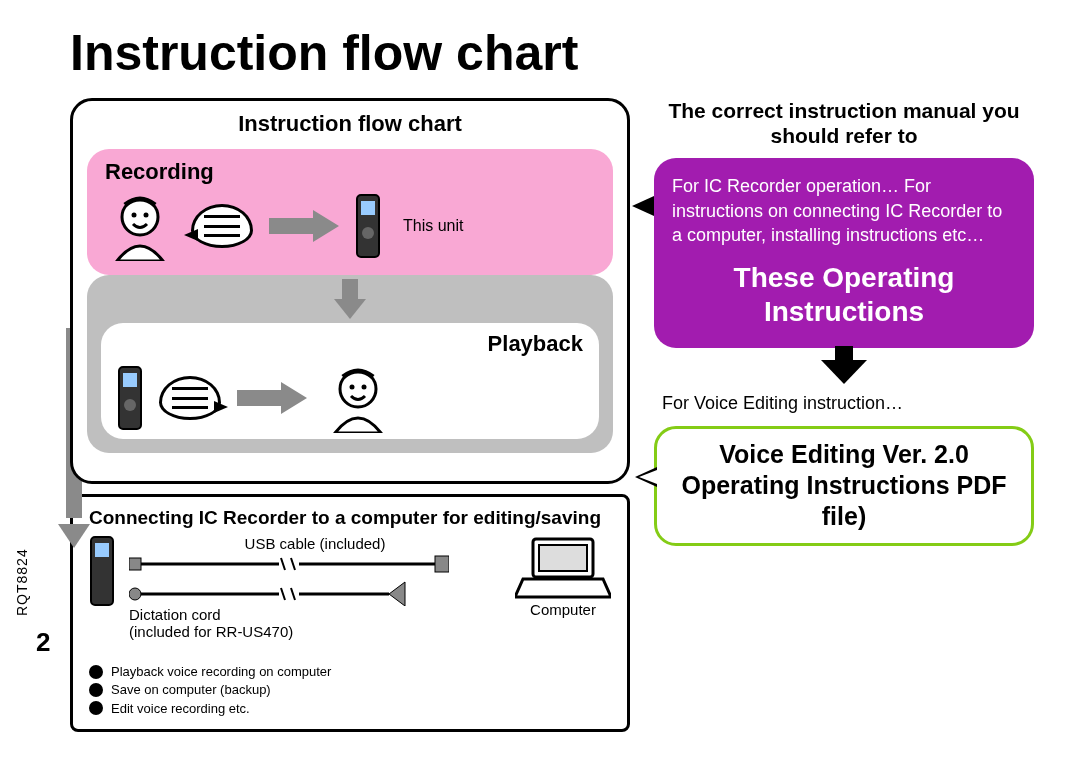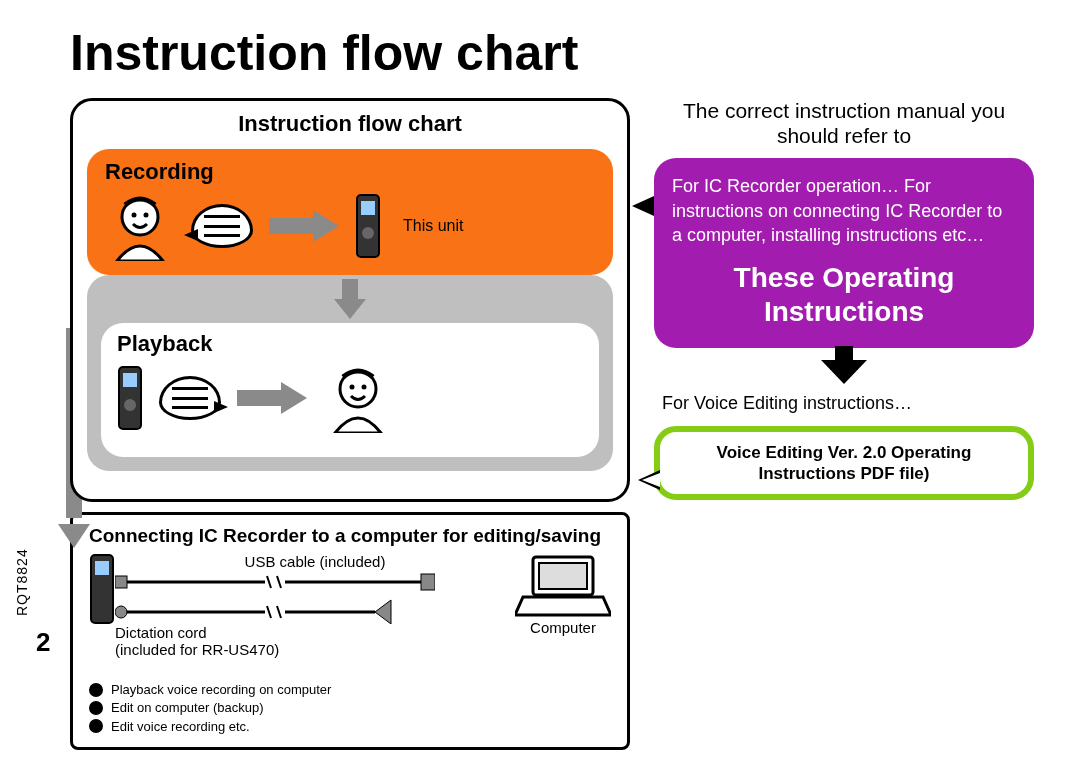--- a/index.html
+++ b/index.html
@@ -6,21 +6,21 @@
   html, body { width: 1080px; height: 766px; font-family: Arial, Helvetica, sans-serif; background: #fff; color: #000; }
   .page { position: relative; width: 1080px; height: 676px; padding: 24px 40px 10px 70px; }
   .title { font-size: 50px; font-weight: bold; margin-bottom: 16px; }
   .cols { display: flex; gap: 24px; align-items: flex-start; }
   .left { width: 560px; position: relative; }
   .right { width: 380px; }
 
   .roundbox { border: 3px solid #000; border-radius: 22px; background: #fff; }
   .ifc-head { text-align: center; font-weight: bold; font-size: 22px; padding: 10px 0 12px; }
 
-  .stepbox { background: #f97316; border-radius: 22px; padding: 10px 6px 14px 18px; margin: 0 14px; position: relative; }
+  .stepbox { background: #f9a8d4; border-radius: 22px; padding: 10px 6px 14px 18px; margin: 0 14px; position: relative; }
   .step-title { font-weight: bold; font-size: 22px; margin-bottom: 6px; }
   .step-row { display: flex; align-items: center; gap: 16px; }
   .person, .recorder, .speech, .arrow, .laptop { flex: 0 0 auto; }
 
   .arrow-right { width: 70px; height: 28px; position: relative; }
   .arrow-right::before { content: ""; position: absolute; left: 0; top: 6px; width: 44px; height: 16px; background: #8a8a8a; }
   .arrow-right::after { content: ""; position: absolute; right: 0; top: -2px; border-left: 26px solid #8a8a8a; border-top: 16px solid transparent; border-bottom: 16px solid transparent; }
 
   .arrow-down { width: 28px; height: 40px; position: relative; margin: 4px auto; }
   .arrow-down::before { content: ""; position: absolute; top: 0; left: 6px; width: 16px; height: 20px; background: #8a8a8a; }
@@ -28,43 +28,43 @@
 
   .speech { width: 62px; height: 44px; border: 3px solid #000; border-radius: 50% 50% 50% 50% / 60% 60% 40% 40%; position: relative; background: #fff; }
   .speech::after { content: ""; position: absolute; left: -10px; top: 22px; width: 0; height: 0; border-right: 14px solid #000; border-top: 6px solid transparent; border-bottom: 6px solid transparent; }
   .speech.rev::after { left: auto; right: -10px; border-right: none; border-left: 14px solid #000; }
   .speech .lines { position: absolute; inset: 8px 10px; display: flex; flex-direction: column; justify-content: space-between; }
   .speech .lines span { height: 3px; background: #000; }
 
   .side-note { font-size: 16px; margin-left: 6px; }
 
   .playback-wrap { background: #bfbfbf; border-radius: 22px; margin: 0 14px 14px; padding: 0 14px 14px; display: flex; flex-direction: column; align-items: center; }
-  .playback-inner { background: #fff; border-radius: 22px; width: 100%; padding: 8px 16px 24px; }
+  .playback-inner { background: #fff; border-radius: 22px; width: 100%; padding: 8px 16px 6px; text-align: right; }
 
   .left-flowarrow { position: absolute; left: -10px; top: 230px; width: 28px; height: 220px; }
   .left-flowarrow::before { content: ""; position: absolute; top: 0; left: 6px; width: 16px; height: 190px; background: #8a8a8a; }
   .left-flowarrow::after { content: ""; position: absolute; bottom: 0; leftITU: -2px; left: -2px; border-top: 24px solid #8a8a8a; border-left: 16px solid transparent; border-right: 16px solid transparent; }
 
   .connectbox { border: 3px solid #000; border-radius: 8px; padding: 10px 16px 12px; margin-top: 10px; }
   .connect-title { font-weight: bold; font-size: 19px; margin-bottom: 6px; }
-  .conn-row { display: flex; align-items: flex-start; margin-bottom: 6px; }
+  .conn-row { display: flex; align-items: flex-start; gap: 14px; margin-bottom: 6px; }
   .conn-labels { font-size: 15px; }
   .bullets { list-style: none; font-size: 13px; line-height: 1.35; margin-top: 22px; }
   .bullets li::before { content: ""; display: inline-block; width: 10px; height: 10px; border: 2px solid #000; border-radius: 50%; background: #000; margin-right: 8px; vertical-align: middle; }
   .bullets li span { vertical-align: middle; }
 
-  .right .intro { font-weight: normal; font-size: 21px; text-align: center; line-height: 1.2; margin-bottom: 10px; }
+  .right .intro { font-weight: bold; font-size: 21px; text-align: center; line-height: 1.2; margin-bottom: 10px; }
   .blackbox { background: #a21caf; color: #fff; border-radius: 22px; padding: 16px 18px 20px; position: relative; }
   .blackbox p { font-size: 18px; line-height: 1.35; }
   .blackbox h3 { font-size: 28px; font-weight: bold; text-align: center; margin-top: 14px; line-height: 1.2; }
   .black-arrow-down { width: 46px; height: 38px; margin: -2px auto 8px; position: relative; }
   .black-arrow-down::before { content: ""; position: absolute; top: 0; left: 14px; width: 18px; height: 14px; background: #000; }
   .black-arrow-down::after { content: ""; position: absolute; bottom: 0; left: 0; border-top: 24px solid #000; border-left: 23px solid transparent; border-right: 23px solid transparent; }
   .ve-text { font-size: 18px; line-height: 1.3; margin: 2px 8px 10px; }
-  .ve-box { border: 6px solid #84cc16; border-radius: 22px; padding: 10px 12px; text-align: center; font-weight: bold; font-size: 17px; line-height: 1.25; position: relative; }
+  .ve-box { border: 3px solid #84cc16; border-radius: 22px; padding: 10px 12px; text-align: center; font-weight: bold; font-size: 25px; line-height: 1.25; position: relative; }
   .callout-left { position: absolute; left: -22px; top: 38px; width: 0; height: 0; border-right: 22px solid #000; border-top: 10px solid transparent; border-bottom: 10px solid transparent; }
   .callout-left::after { content: ""; position: absolute; left: 4px; top: -7px; border-right: 18px solid #fff; border-top: 7px solid transparent; border-bottom: 7px solid transparent; }
   .callout-left.black::after { border-right-color: #000; }
 
   .pagecode { position: absolute; left: 30px; bottom: 60px; font-size: 14px; transform: rotate(-90deg); transform-origin: left bottom; letter-spacing: 1px; }
   .pagenum { position: absolute; left: 36px; bottom: 18px; font-size: 26px; font-weight: bold; }
 
   
   svg { display: block; }
 </style>
@@ -166,38 +166,38 @@
             <svg class="laptop" width="96" height="66" viewBox="0 0 96 66">
               <rect x="18" y="4" width="60" height="38" rx="3" fill="#fff" stroke="#000" stroke-width="3"></rect>
               <rect x="24" y="10" width="48" height="26" fill="#ddd" stroke="#000" stroke-width="2"></rect>
               <path d="M8 44 H88 L96 62 H0 Z" fill="#fff" stroke="#000" stroke-width="3"></path>
             </svg>
             <div class="conn-labels">Computer</div>
           </div>
         </div>
         <ul class="bullets">
           <li><span>Playback voice recording on computer</span></li>
-          <li><span>Edit on computer (backup)</span></li>
+          <li><span>Save on computer (backup)</span></li>
           <li><span>Edit voice recording etc.</span></li>
         </ul>
       </div>
     </div>
 
     <div class="right">
       <div class="intro">The correct instruction manual you should refer to</div>
 
       <div class="blackbox">
         <span class="callout-left black"></span>
         <p>For IC Recorder operation… For instructions on connecting IC Recorder to a computer, installing instructions etc…</p>
         <h3>These Operating Instructions</h3>
       </div>
 
       <div class="black-arrow-down"></div>
 
-      <div class="ve-text">For Voice Editing instructions…</div>
+      <div class="ve-text">For Voice Editing instruction…</div>
 
       <div class="ve-box">
         <span class="callout-left"></span>
         <span>Voice Editing Ver. 2.0 Operating Instructions PDF file)</span>
       </div>
     </div>
   </div>
 
   <div class="pagecode">RQT8824</div>
   <div class="pagenum">2</div>

